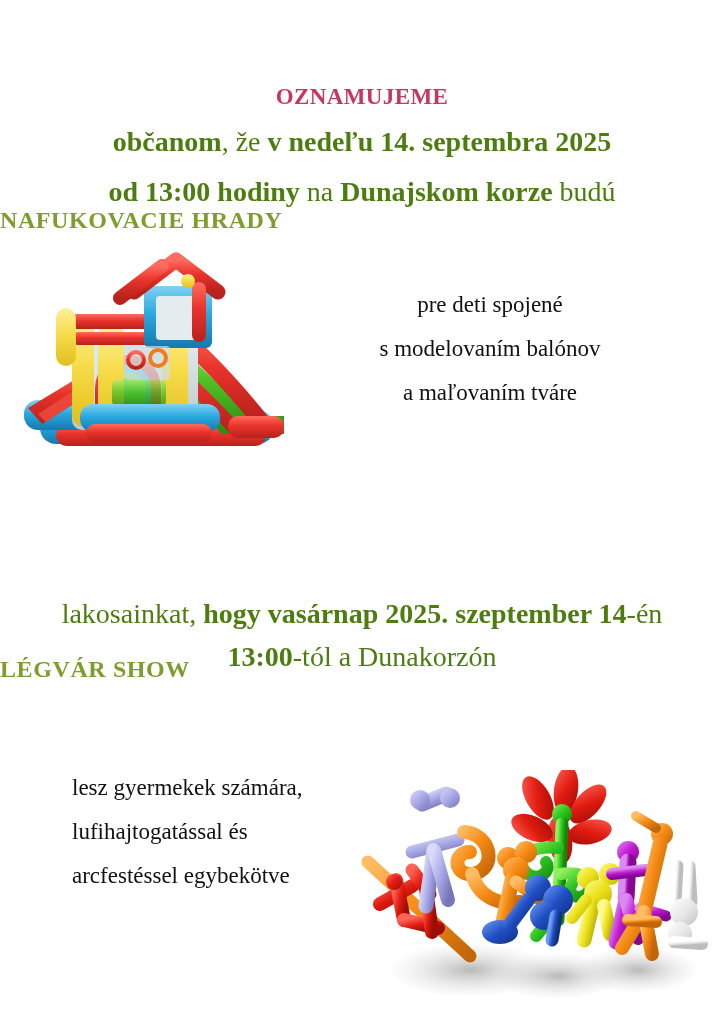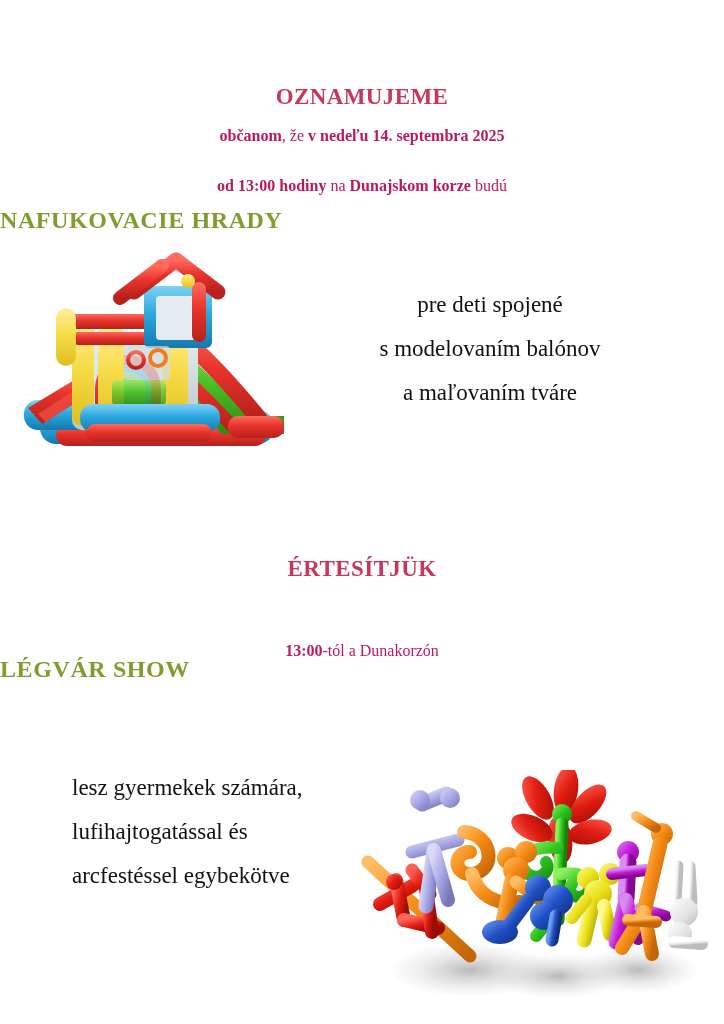--- a/index.html
+++ b/index.html
@@ -38,23 +38,23 @@
     font-weight: bold;
     font-size: 24px;
     letter-spacing: 0.6px;
     color: #7d9e2c;
     white-space: nowrap;
   }
 
   
   .line {
     position: absolute;
-    font-size: 16px;
+    font-size: 28px;
     line-height: 1.0;
-    color: #be185d;
+    color: #4d7c0f;
     white-space: nowrap;
   }
   .line.center-full {
     left: 0;
     width: 724px;
     text-align: center;
   }
   .b { font-weight: bold; }
   .n { font-weight: normal; }
 
@@ -185,22 +185,24 @@
 
       <path d="M186 160 L192 178 L180 178 Z" fill="url(#gYel)"></path>
 
       <rect x="64" y="156" width="140" height="28" rx="13" fill="url(#gBlu)"></rect>
       <rect x="70" y="176" width="126" height="18" rx="9" fill="url(#gRed)"></rect>
 
       <rect x="40" y="60" width="20" height="58" rx="10" fill="url(#gYel)"></rect>
     </svg>
   </div>
 
-  <div class="heading-red" style="top:556px;">ÉRTESÍTJÜK</div>
-
+
+  <div class="line center-full" style="top:600px;">
+    <span class="n">lakosainkat, </span><span class="b">hogy vasárnap 2025. szeptember 14</span><span class="n">-én</span>
+  </div>
 
   <div class="line center-full" style="top:643px;text-align:center;">
     <span class="b">13:00</span><span class="n">-tól a Dunakorzón</span>
   </div>
 
   <div class="heading-green" style="top:656px;">LÉGVÁR SHOW</div>
 
   <div class="block-left" style="top:766px;">
     <div>lesz gyermekek számára,</div>
     <div>lufihajtogatással és</div>

